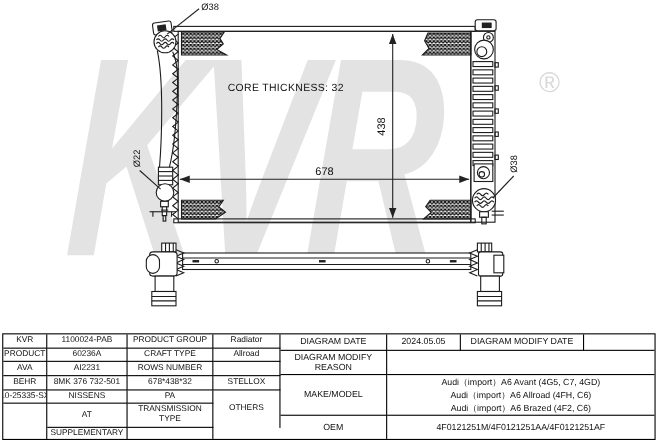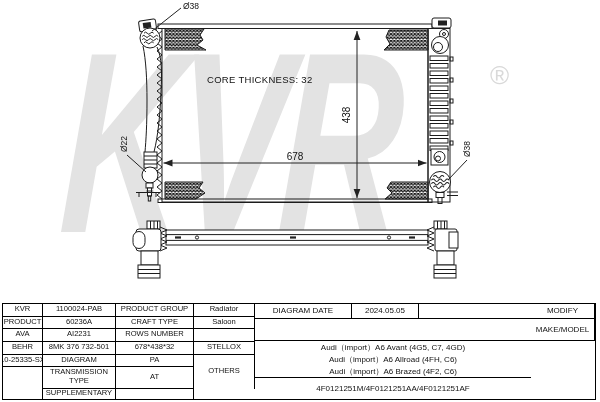--- a/index.html
+++ b/index.html
@@ -194,57 +194,59 @@
 <div class="tablewrap">
   <div class="tleft">
     <div class="cell">KVR</div>
     <div class="cell">1100024-PAB</div>
     <div class="cell">PRODUCT GROUP</div>
     <div class="cell">Radiator</div>
 
     <div class="cell">PRODUCT</div>
     <div class="cell">60236A</div>
     <div class="cell">CRAFT TYPE</div>
-    <div class="cell">Saloon</div>
+    <div class="cell">Allroad</div>
 
     <div class="cell">AVA</div>
     <div class="cell">AI2231</div>
     <div class="cell">ROWS NUMBER</div>
     <div class="cell"></div>
 
     <div class="cell">BEHR</div>
     <div class="cell">8MK 376 732-501</div>
     <div class="cell">678*438*32</div>
 
     <div class="cell">STELLOX</div>
     <div class="cell">10-25335-SX</div>
-    <div class="cell">DIAGRAM</div>
+    <div class="cell">NISSENS</div>
     <div class="cell">PA</div>
 
     <div class="cell span2r nb">OTHERS</div>
     <div class="cell span2r nb"></div>
+    <div class="cell">AT</div>
     <div class="cell wrapok">TRANSMISSION TYPE</div>
-    <div class="cell">AT</div>
 
     <div class="cell nb">SUPPLEMENTARY</div>
     <div class="cell nb"></div>
   </div>
 
   <div class="tright">
     <div class="cell">DIAGRAM DATE</div>
     <div class="cell">2024.05.05</div>
+    <div class="cell">DIAGRAM MODIFY DATE</div>
     <div class="cell nr"></div>
 
     <div class="cell wrapok">DIAGRAM MODIFY REASON</div>
     <div class="cell span3c nr"></div>
 
     <div class="cell">MAKE/MODEL</div>
     <div class="cell span3c nr models">
       <div>Audi（import）A6 Avant (4G5, C7, 4GD)</div>
       <div>Audi（import）A6 Allroad (4FH, C6)</div>
       <div>Audi（import）A6 Brazed (4F2, C6)</div>
     </div>
 
+    <div class="cell nb">OEM</div>
     <div class="cell span3c nr nb">4F0121251M/4F0121251AA/4F0121251AF</div>
   </div>
 </div>
 
 </div>
 
 </body></html>

